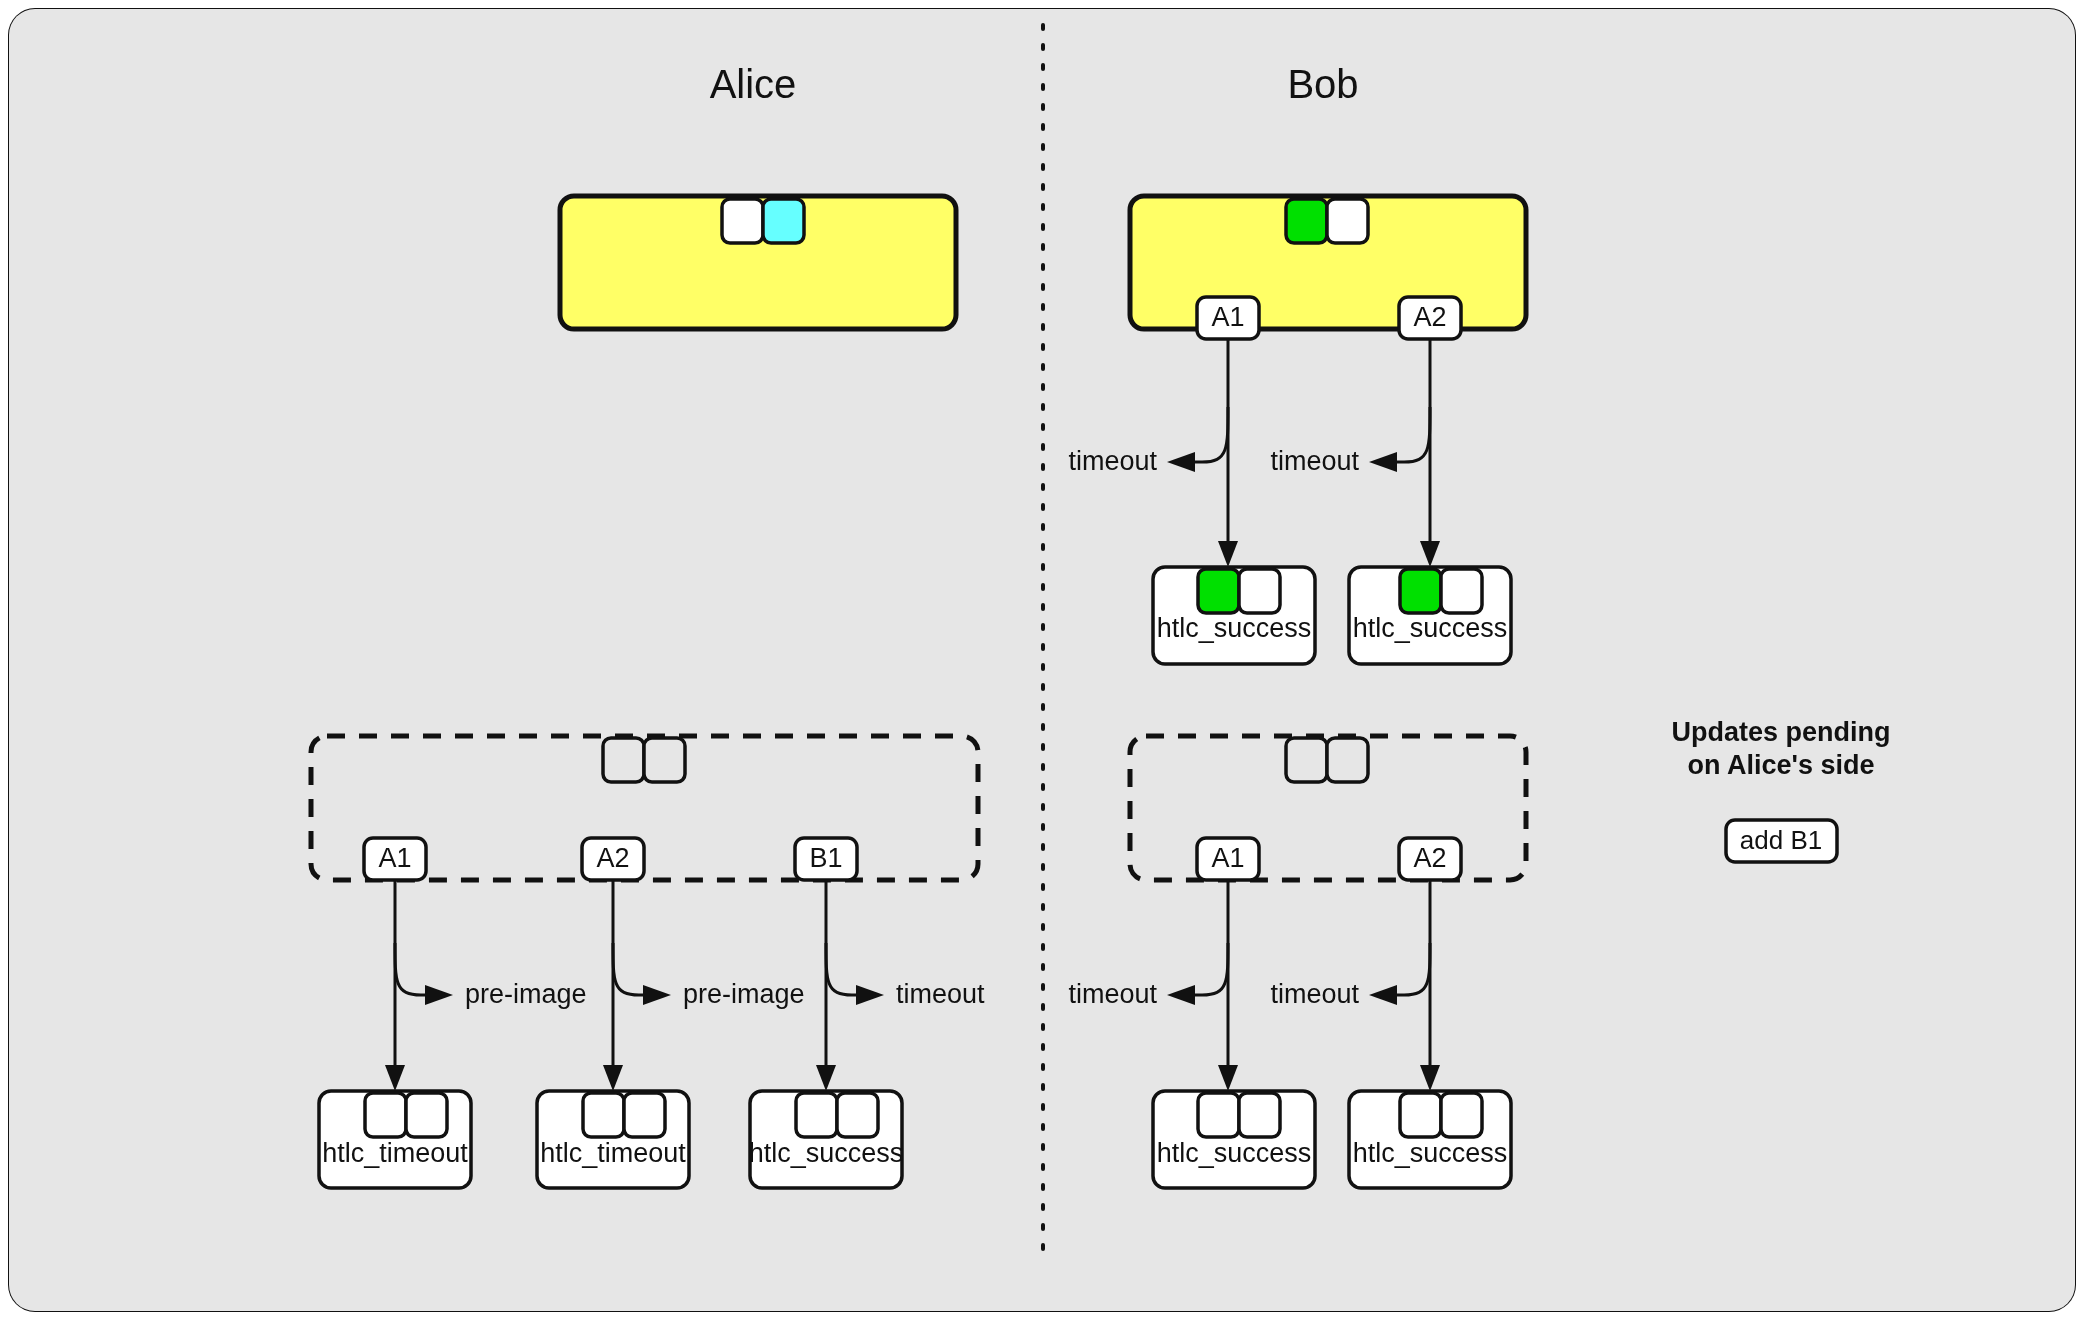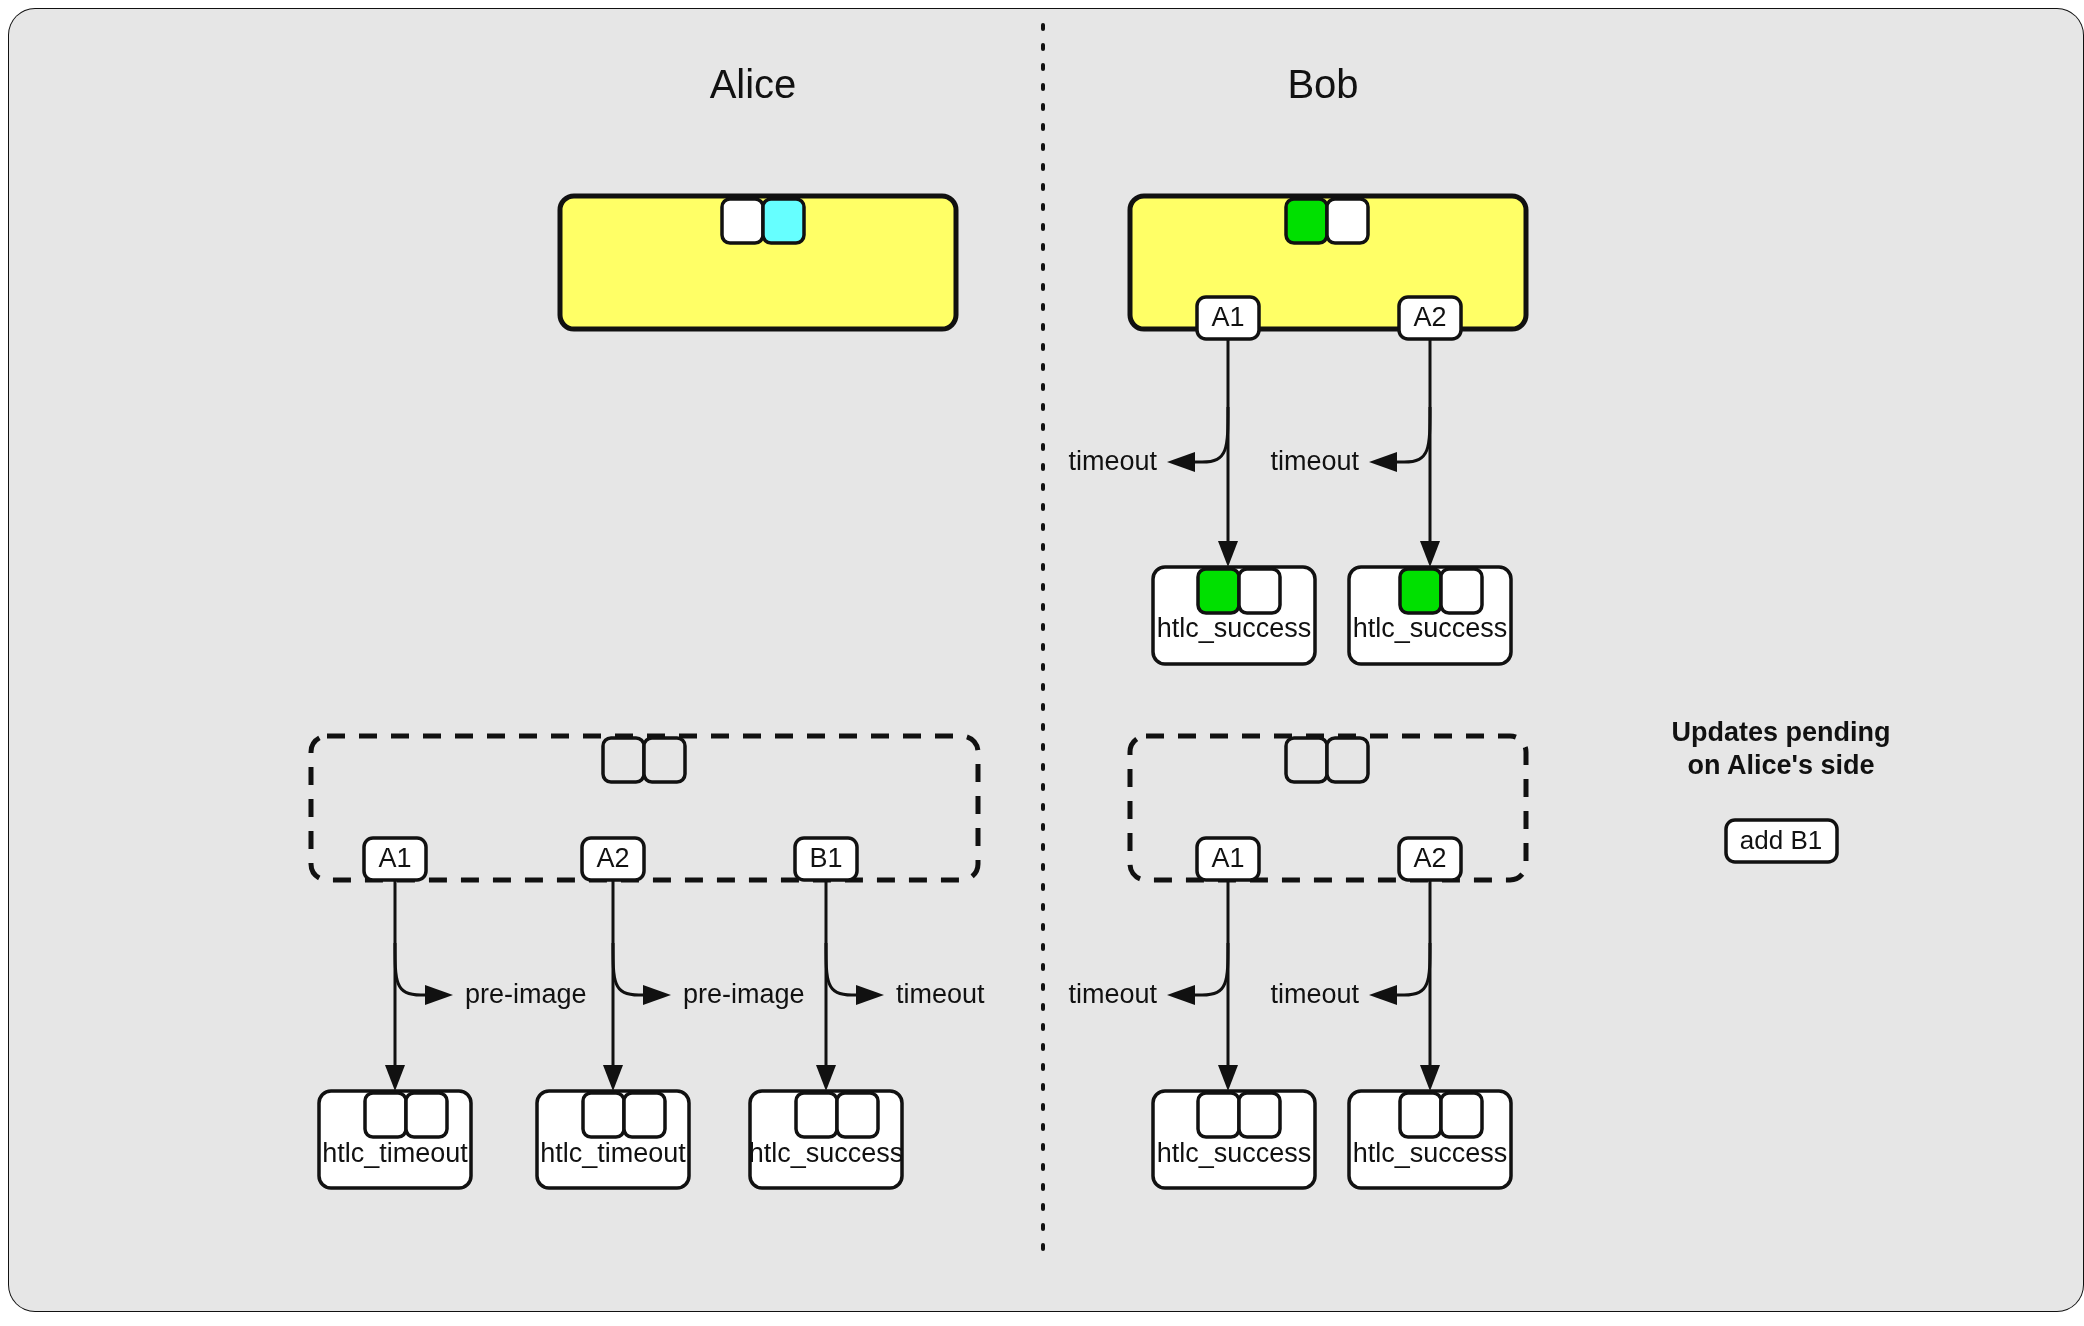--- a/index.html
+++ b/index.html
@@ -16,21 +16,20 @@
   #canvas {
     position: absolute;
     left: 9px;
     top: 9px;
     width: 2066px;
     height: 1302px;
     background: #e6e6e6;
     border-radius: 26px;
     box-shadow: 0 0 0 1px #111;
     overflow: hidden;
-    padding-left: 8px;
   }
   svg#diagram {
     position: absolute;
     left: 0;
     top: 0;
     width: 2066px;
     height: 1302px;
     display: block;
   }
   .party-title {

